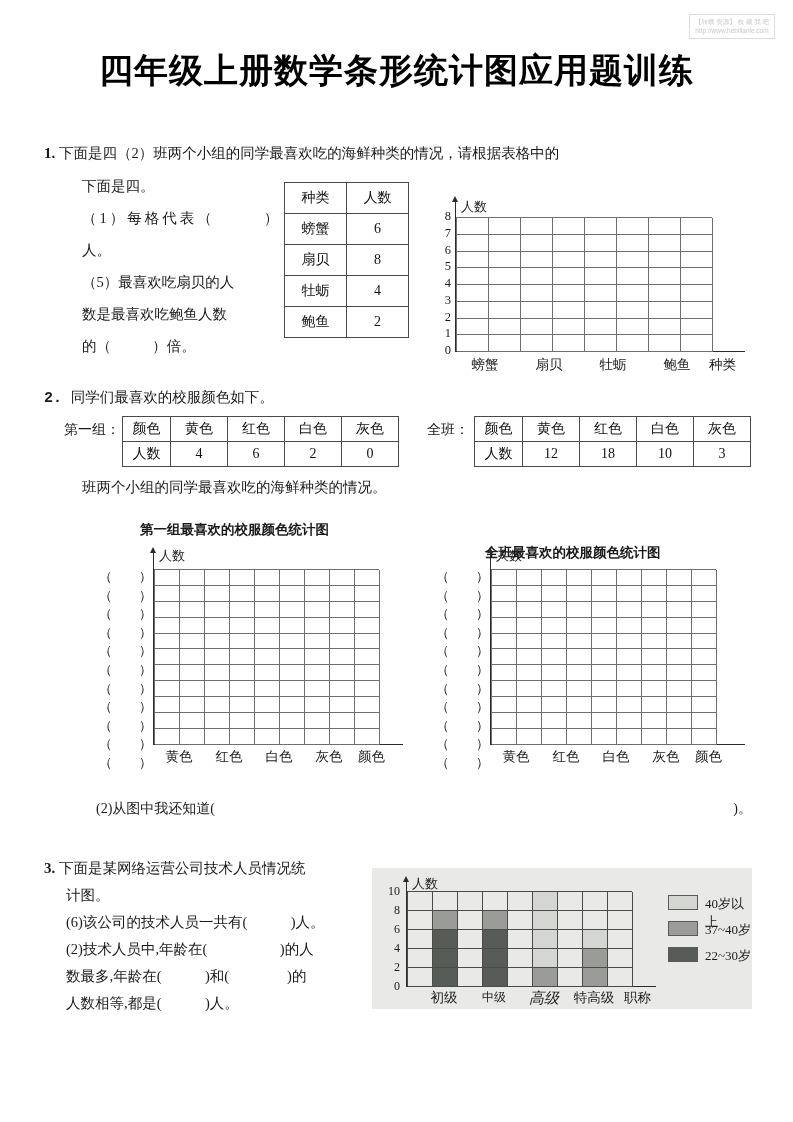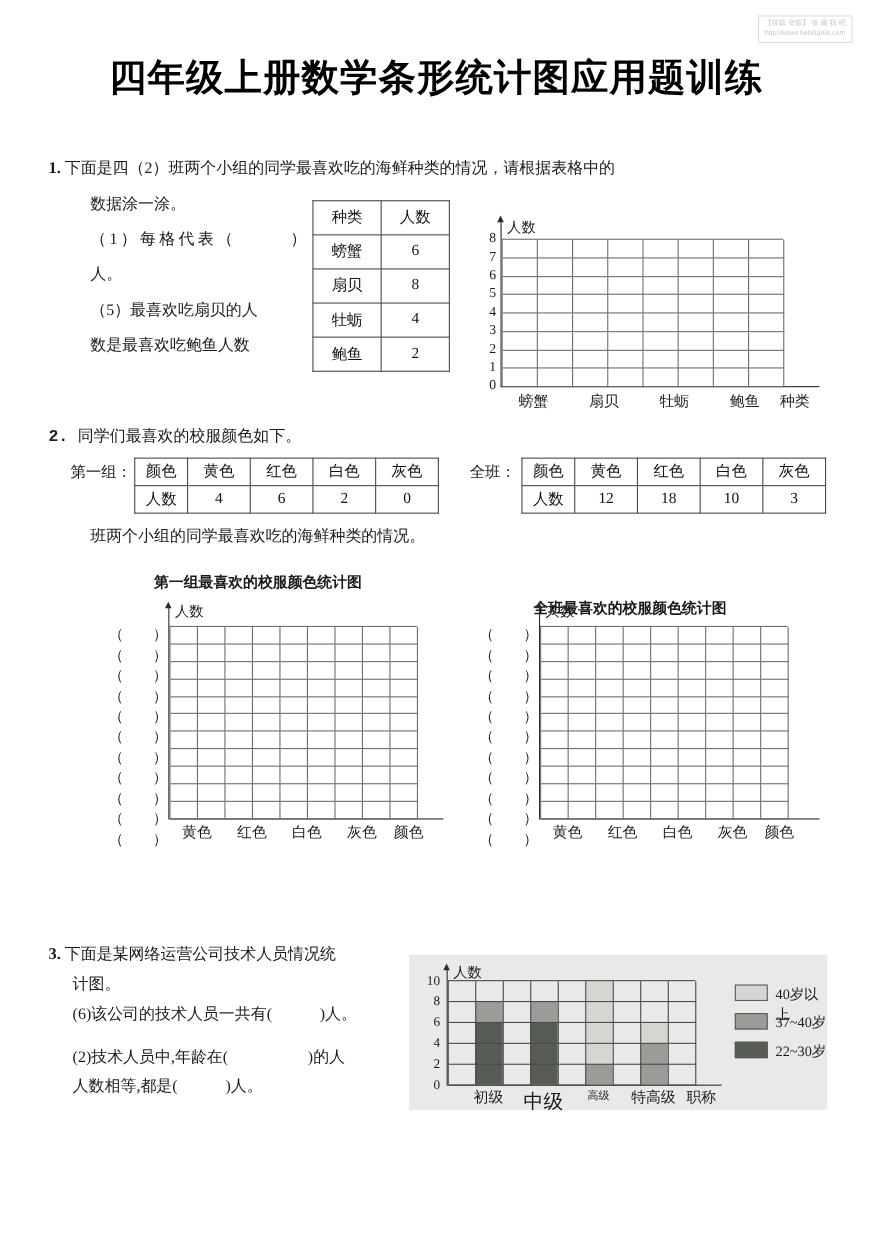--- a/index.html
+++ b/index.html
@@ -107,29 +107,34 @@
 
   <div class="title">四年级上册数学条形统计图应用题训练</div>
 
   <div class="q1-wrap">
     <div class="q1-line1">
       <span class="qnum">1.</span>
       <span>下面是四（2）班两个小组的同学最喜欢吃的海鲜种类的情况，请根据表格中的</span>
     </div>
 
     <div class="q1-left">
-      <div class="ln">数据涂一涂。</div>
+      <div class="ln">下面是四。</div>
       <div class="ln">
         <span class="sp">（1）每格代表（</span>
         <span style="display:inline-block;width:42px"></span>
         <span>）</span>
       </div>
       <div class="ln">人。</div>
       <div class="ln">（5）最喜欢吃扇贝的人</div>
       <div class="ln">数是最喜欢吃鲍鱼人数</div>
+      <div class="ln">
+        <span>的（</span>
+        <span style="display:inline-block;width:34px"></span>
+        <span>）倍。</span>
+      </div>
     </div>
 
     <table class="grid t1">
       <tbody>
         <tr>
           <td>种类</td>
           <td>人数</td>
         </tr>
         <tr>
           <td>螃蟹</td>
@@ -546,29 +551,34 @@
         <div></div>
     </div>
 
     <div class="xcat" style="left:71px; top:205px; width:40px;">黄色</div>
     <div class="xcat" style="left:121px; top:205px; width:40px;">红色</div>
     <div class="xcat" style="left:171px; top:205px; width:40px;">白色</div>
     <div class="xcat" style="left:221px; top:205px; width:40px;">灰色</div>
     <div class="axisname" style="left:270px; top:205px;">颜色</div>
   </div>
 
+  <div class="q2-foot2">
+    <span>(2)从图中我还知道(</span>
+    <span class="rp">)。</span>
+  </div>
 
   <div class="q3-wrap">
     <div class="ln">
       <span class="qnum">3.</span>
       <span>下面是某网络运营公司技术人员情况统</span>
     </div>
     <div class="ln" style="padding-left:22px;">计图。</div>
     <div class="ln" style="padding-left:22px;">(6)该公司的技术人员一共有(　　　)人。</div>
-    <div class="ln" style="padding-left:22px;margin-top:12px;">(2)技术人员中,年龄在(　　　　　)的人</div>
+    <div class="ln" style="padding-left:22px;">(2)技术人员中,年龄在(　　　　　)的人</div>
+    <div class="ln" style="padding-left:22px;">数最多,年龄在(　　　)和(　　　　)的</div>
     <div class="ln" style="padding-left:22px;">人数相等,都是(　　　)人。</div>
   </div>
 
   <div class="q3-chartbox">
     <div class="arrow-up" style="left:31.4px; top:8px;"></div>
     <div class="axis-y" style="left:34px; top:13px; height:105px;"></div>
     <div class="axis-x" style="left:34px; top:118px; width:250px;"></div>
     <div class="ylab" style="left:40px; top:7px;">人数</div>
 
     <div class="bar-seg" style="left:60px; top:61px; width:25px; height:57px; background:#585c56;"></div>
@@ -634,22 +644,22 @@
     </div>
 
     <div class="ytick" style="left:4px; top:16px; width:24px; font-size:12px;">10</div>
     <div class="ytick" style="left:4px; top:35px; width:24px; font-size:12px;">8</div>
     <div class="ytick" style="left:4px; top:54px; width:24px; font-size:12px;">6</div>
     <div class="ytick" style="left:4px; top:73px; width:24px; font-size:12px;">4</div>
     <div class="ytick" style="left:4px; top:92px; width:24px; font-size:12px;">2</div>
     <div class="ytick" style="left:4px; top:111px; width:24px; font-size:12px;">0</div>
 
     <div class="xcat" style="left:48px; top:121px; width:48px; font-size:13.5px;">初级</div>
-    <div class="xcat" style="left:98px; top:121px; width:48px; font-size:18px;">中级</div>
-    <div class="xcat" style="left:148px; top:121px; width:48px; font-size:10px;">高级</div>
+    <div class="xcat" style="left:98px; top:121px; width:48px; font-size:12px;">中级</div>
+    <div class="xcat" style="left:148px; top:121px; width:48px; font-size:15px;font-style:italic;">高级</div>
     <div class="xcat" style="left:193px; top:121px; width:58px; font-size:13.5px;">特高级</div>
     <div class="axisname" style="left:252px; top:121px; font-size:13.5px;">职称</div>
 
     <div class="legend-swatch" style="left:296px; top:27px; background:#d4d6d1;"></div>
     <div class="legend-item" style="left:333px; top:27px;">40岁以上</div>
 
     <div class="legend-swatch" style="left:296px; top:53px; background:#9a9c98;"></div>
     <div class="legend-item" style="left:333px; top:53px;">37~40岁</div>
 
     <div class="legend-swatch" style="left:296px; top:79px; background:#585c56;"></div>

